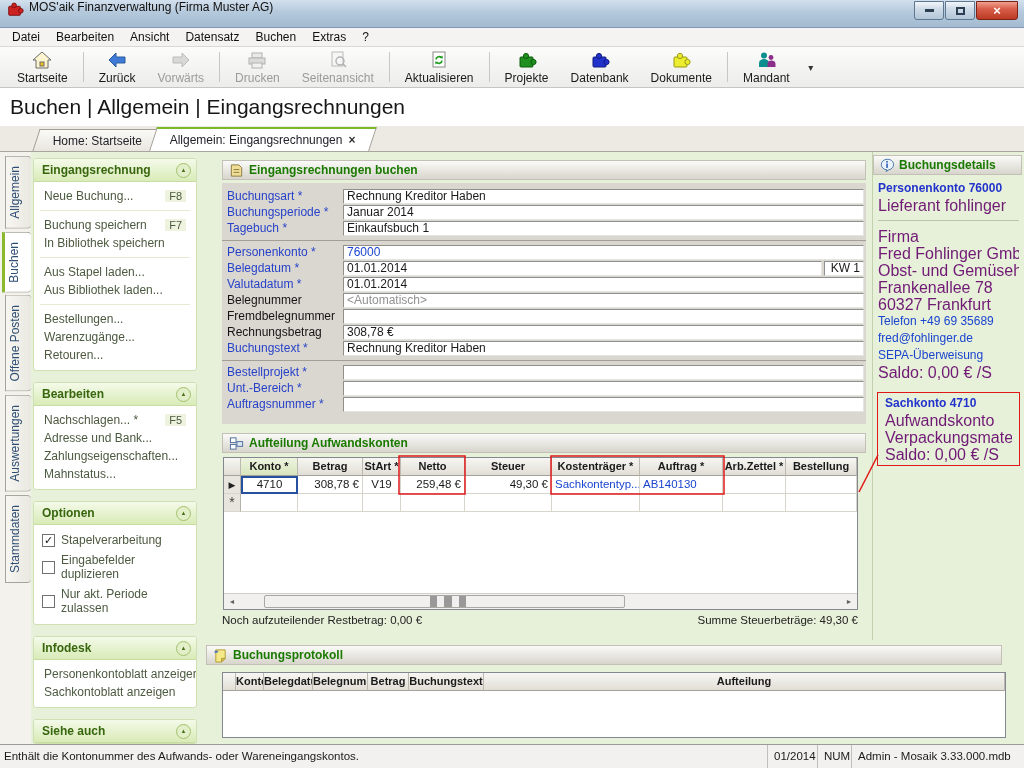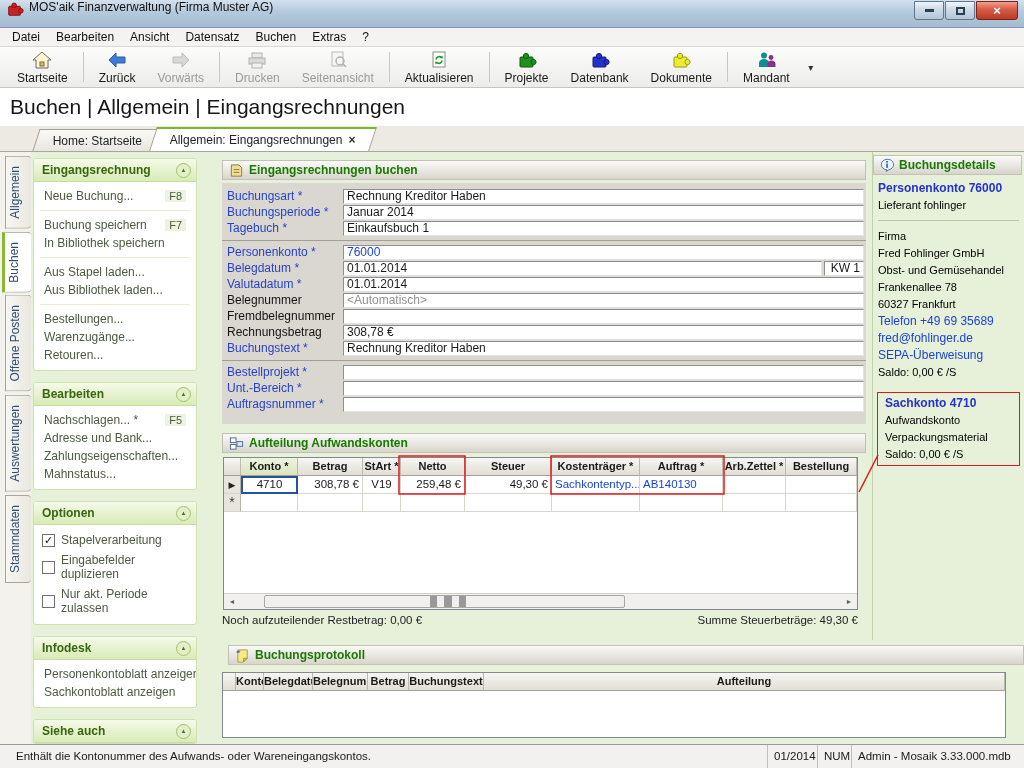--- a/index.html
+++ b/index.html
@@ -79,21 +79,21 @@
     align-items:center;justify-content:center;flex:none;}
   .cb .cbmark{display:none;font-size:11px;font-weight:bold;color:#111;line-height:11px;}
   .cb.checked .cbmark{display:block;}
 
   
   .sec-hdr{position:absolute;height:20px;background:linear-gradient(#fafaf8,#d7d5cc);
     border:1px solid #c2c0b7;display:flex;align-items:center;gap:5px;padding:0 6px;}
   .sec-title{font-weight:bold;color:#1a7a00;font-size:12px;white-space:nowrap;}
   #sec1hdr{left:222px;top:160px;width:644px;}
   #sec2hdr{left:222px;top:433px;width:644px;}
-  #sec3hdr{left:228px;top:645px;width:796px;}
+  #sec3hdr{left:206px;top:645px;width:796px;}
 
   
   #formarea{position:absolute;left:222px;top:183px;width:644px;height:241px;background:#dad7d1;
     padding-top:5px;}
   .f-row{display:flex;height:16px;align-items:center;padding:0 2px 0 5px;}
   .f-label{width:116px;flex:none;font-size:12px;color:#141414;white-space:nowrap;}
   .f-label.link{color:#2742c8;}
   .f-field{flex:1;height:15px;background:#fff;border:1px solid;border-color:#8f8f8b #e4e4e0 #e4e4e0 #8f8f8b;
     font-size:12px;line-height:13px;padding:0 3px;white-space:nowrap;overflow:hidden;}
   .f-field.ghost{color:#919191;}
@@ -137,29 +137,29 @@
     background-image:linear-gradient(90deg,transparent 46%,#999 46%,#999 48%,transparent 48%,transparent 50%,#999 50%,#999 52%,transparent 52%,transparent 54%,#999 54%,#999 56%,transparent 56%);}
 
   #gridfooter{position:absolute;left:222px;top:614px;width:636px;display:flex;font-size:11.5px;color:#222;}
   #gridfooter .right{margin-left:auto;}
 
   
   #details{position:absolute;left:872px;top:152px;width:150px;height:488px;border-left:1px solid #c3d0ae;}
   .dhdr{left:0;top:3px;width:149px;position:absolute;}
   .dbody{position:absolute;left:5px;top:28px;width:141px;}
   .d-acc{font-weight:bold;color:#2233cc;font-size:12px;line-height:17px;white-space:nowrap;}
-  .d-sub,.d-line{font-size:11px;color:#000000;line-height:17px;white-space:nowrap;overflow:hidden;}
+  .d-sub,.d-line{font-size:16px;color:#701a75;line-height:17px;white-space:nowrap;overflow:hidden;}
   .d-link{font-size:12px;color:#1b45cf;line-height:17px;white-space:nowrap;overflow:hidden;}
   .d-sep{border:none;border-top:1px solid #b9c5a6;margin:6px 0 7px;}
   #sk-box{margin-top:11px;border:1px solid #e01818;padding:2px 7px;margin-left:-1px;width:143px;}
 
   
   #statusbar{position:absolute;left:0;top:744px;width:1024px;height:24px;background:#f2f1ef;
     border-top:1px solid #9a9a96;display:flex;align-items:stretch;font-size:11.5px;}
-  .sb-msg{flex:1;line-height:23px;padding-left:16px;border-right:1px solid #c0bfbb;white-space:nowrap;overflow:hidden;}
+  .sb-msg{flex:1;line-height:23px;padding-left:4px;border-right:1px solid #c0bfbb;white-space:nowrap;overflow:hidden;}
   .sb-seg{line-height:23px;padding:0 6px;border-right:1px solid #c0bfbb;white-space:nowrap;}
   .sb-period{width:50px;flex:none;}
   .sb-num{width:34px;flex:none;}
   .sb-db{width:172px;flex:none;border-right:none;}
 
   
   #annotations{position:absolute;left:0;top:0;width:1024px;height:768px;pointer-events:none;z-index:60;}
 
   svg{display:block;}
 </style>

